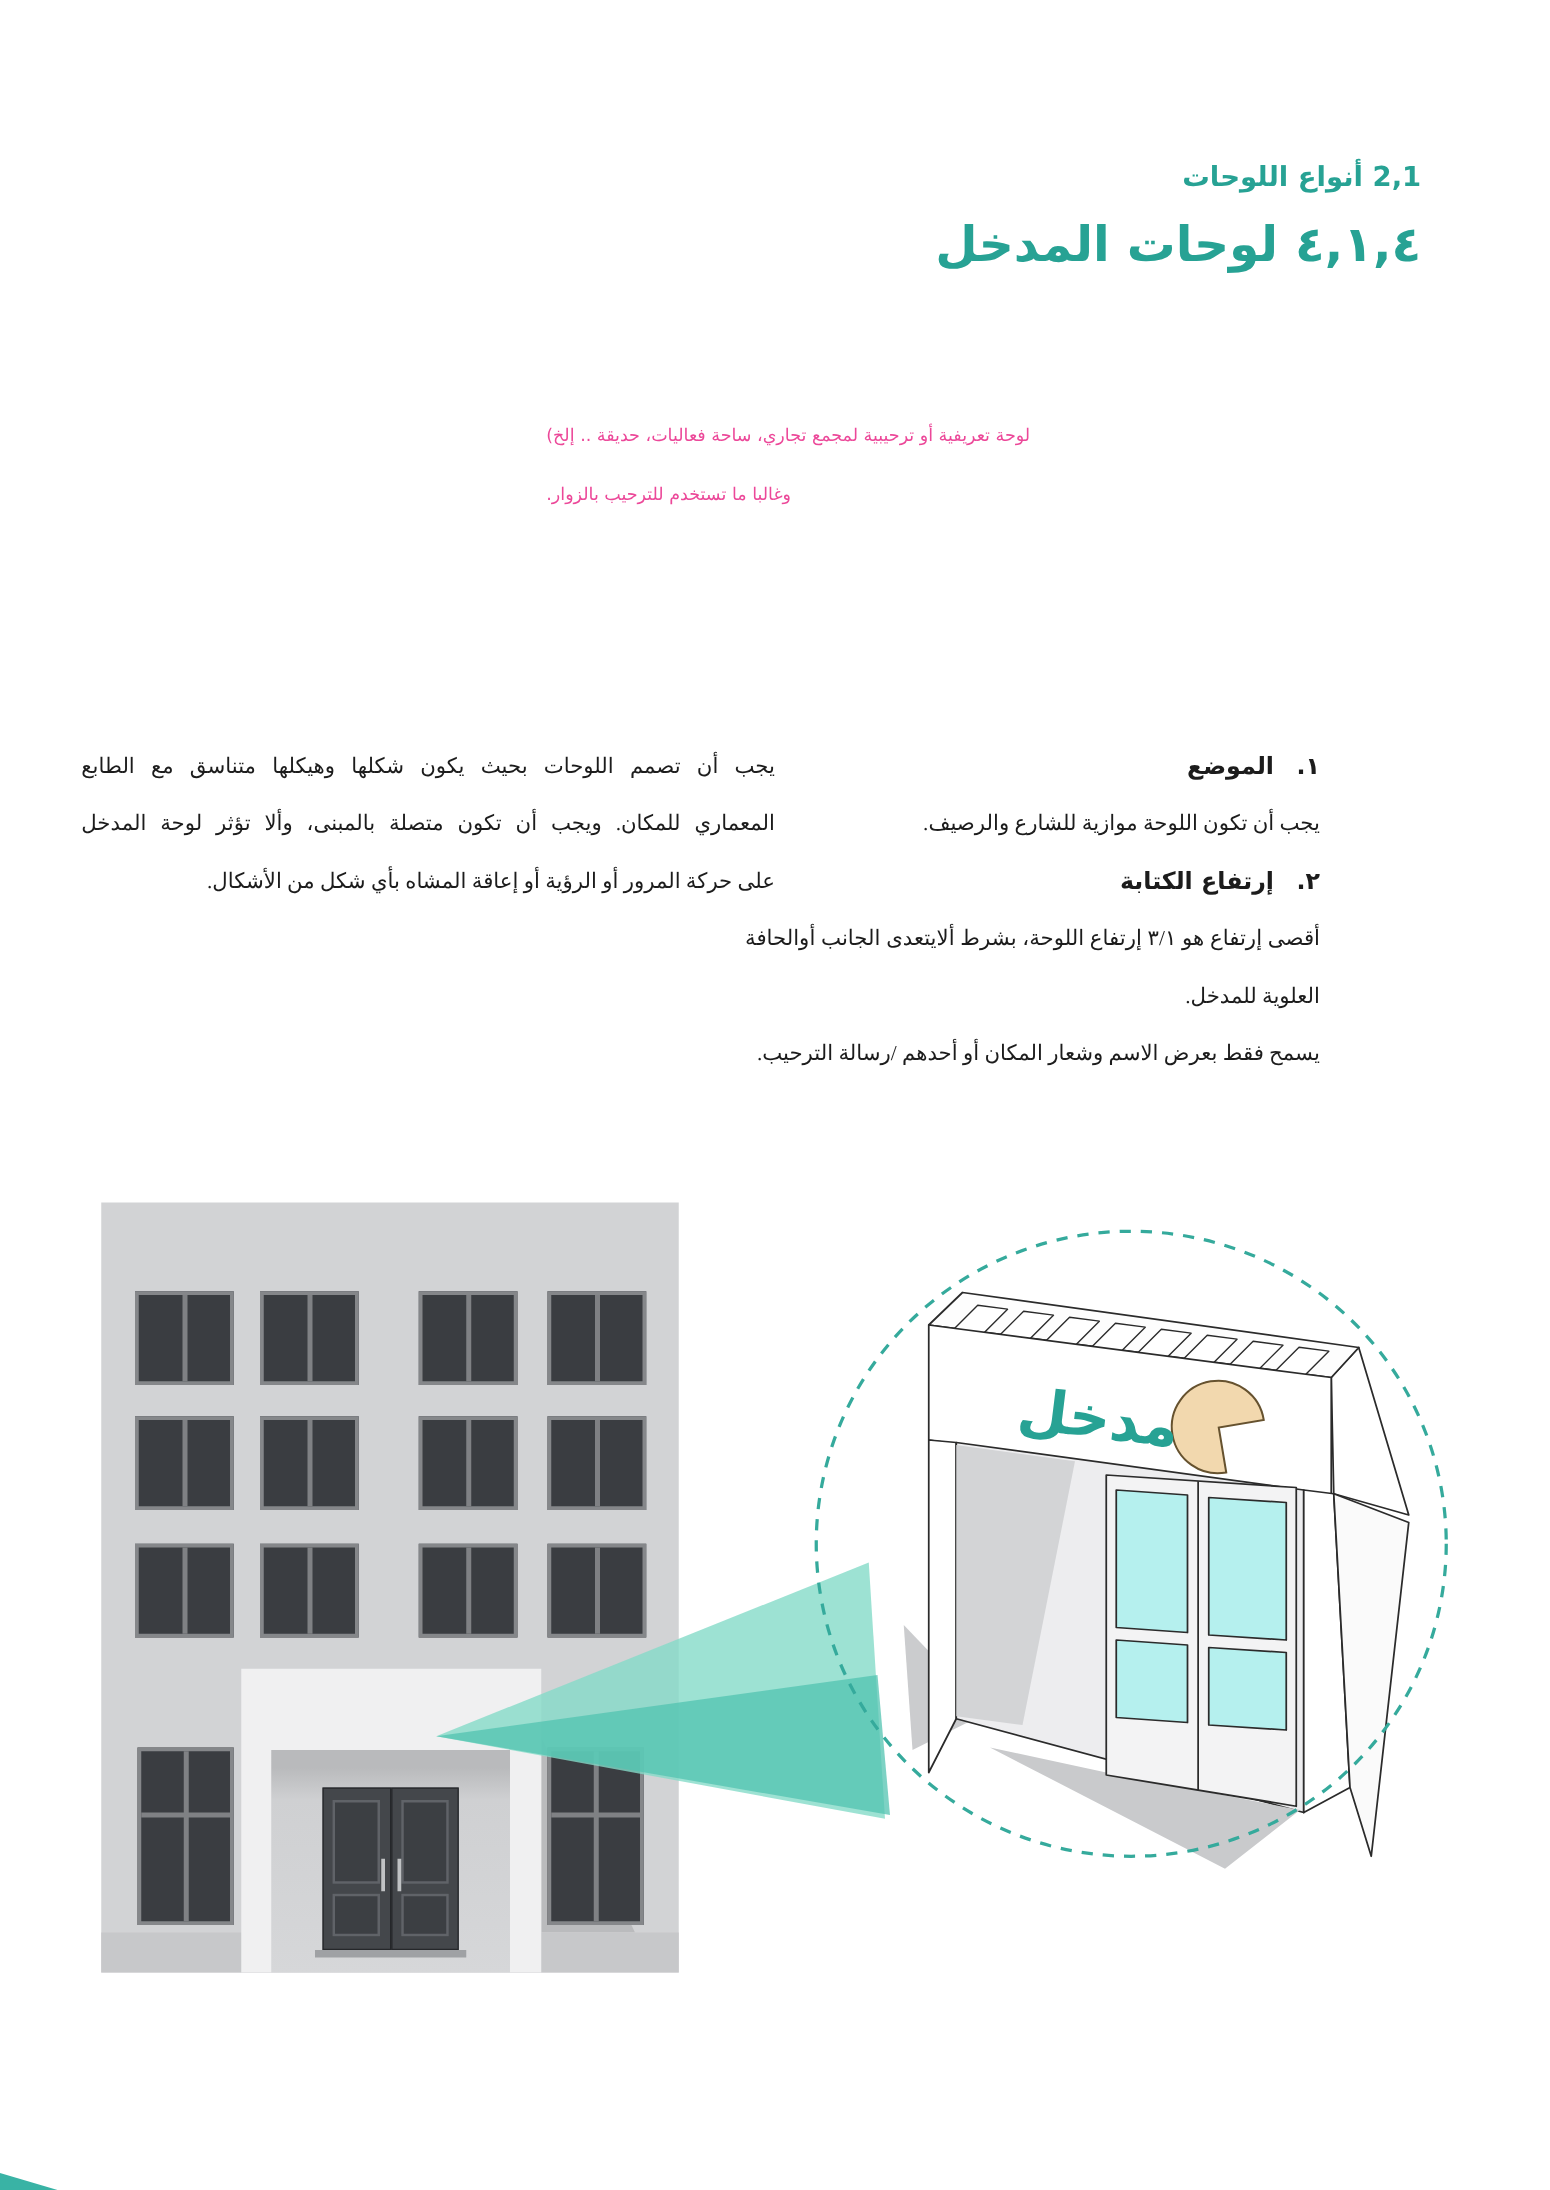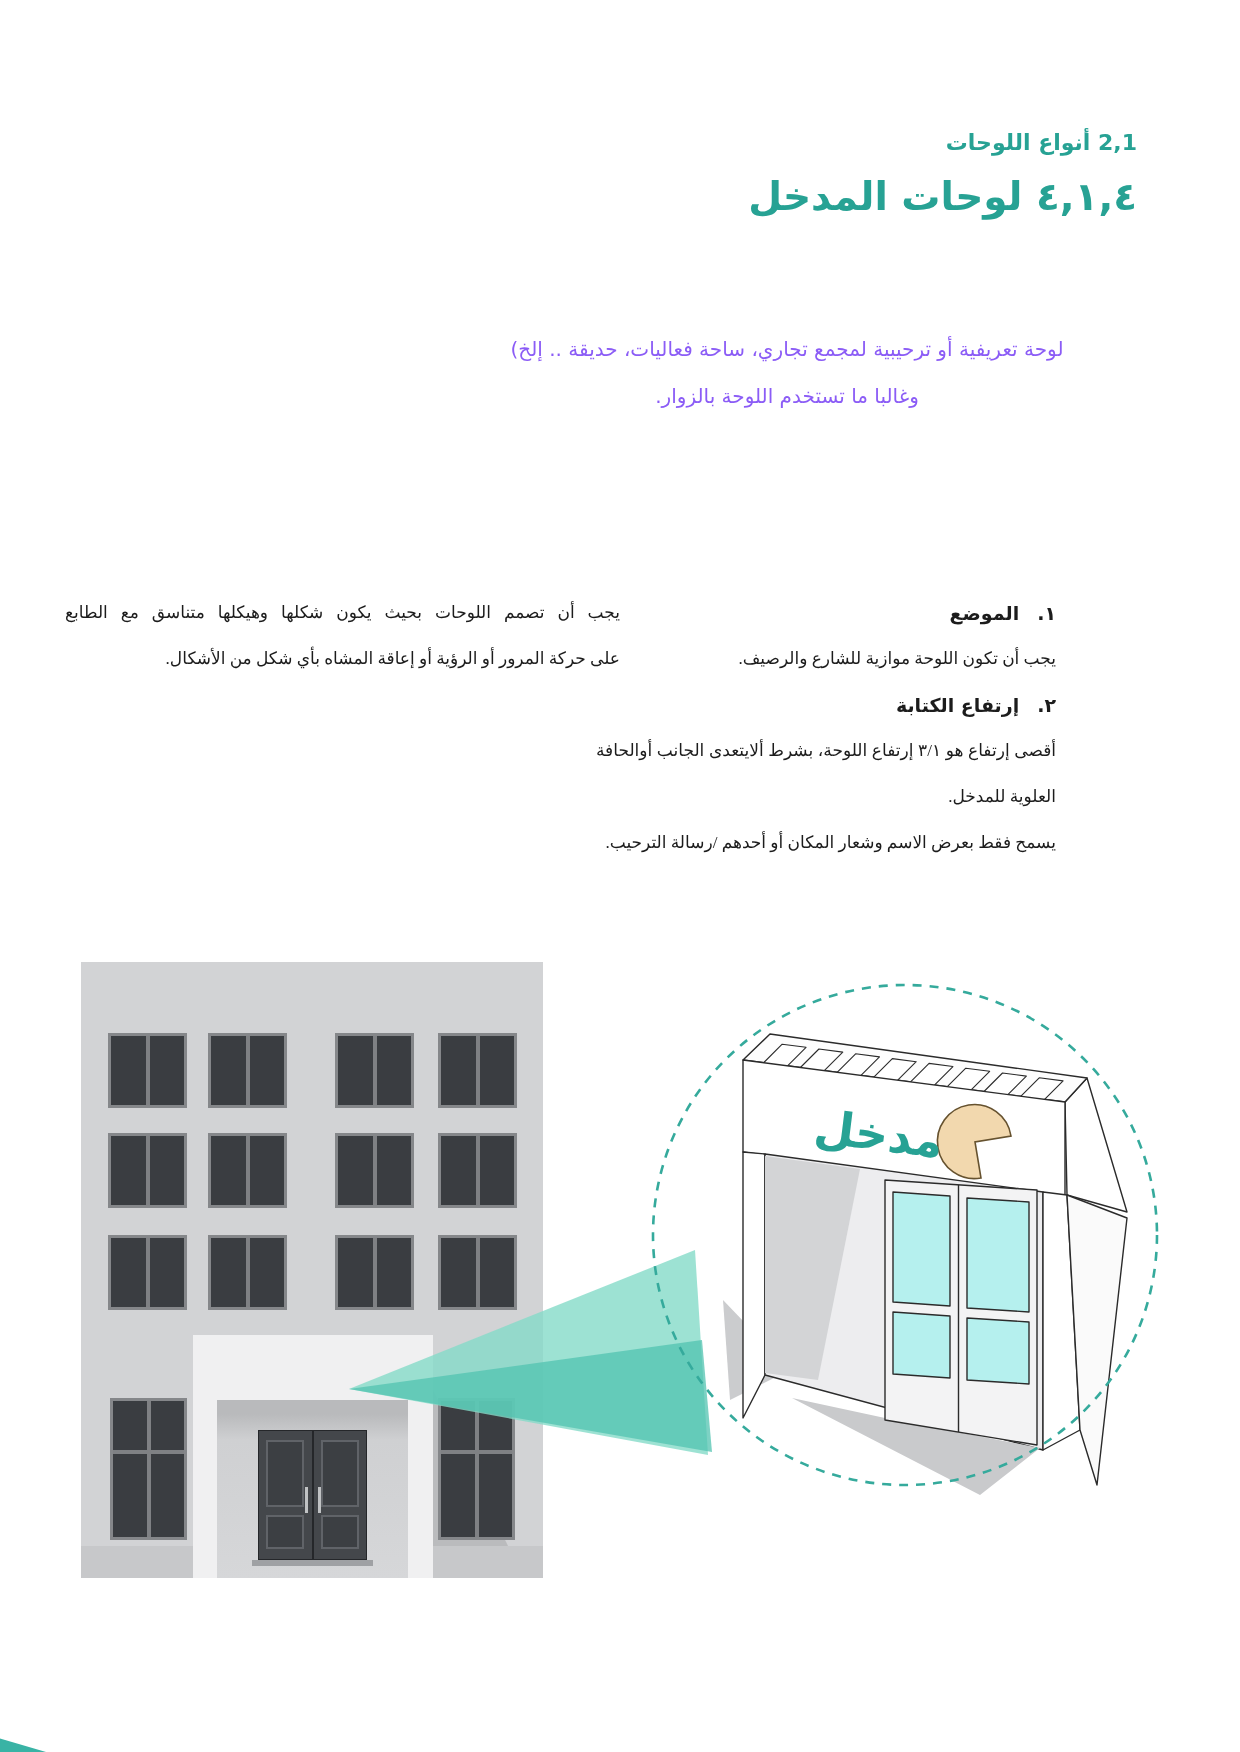--- a/index.html
+++ b/index.html
@@ -5,22 +5,22 @@
   html,body{margin:0;padding:0;}
   body{
     width:1240px;height:1752px;position:relative;background:#ffffff;
     font-family:"DejaVu Sans",sans-serif;overflow:hidden;
   }
   
   .hdr{position:absolute;right:103px;text-align:right;direction:rtl;color:#27a294;font-weight:bold;}
   .hdr-small{top:130px;font-size:22px;letter-spacing:0;}
   .hdr-big{top:174px;font-size:39px;}
   
-  .intro{position:absolute;top:326px;right:103px;width:700px;direction:rtl;text-align:center;
-         color:#8b5cf6;font-size:20px;line-height:47px;}
+  .intro{position:absolute;top:326px;right:103px;width:700px;direction:rtl;text-align:left;
+         color:#ec4899;font-size:14px;line-height:47px;}
   
   .col{position:absolute;top:590px;direction:rtl;color:#1c1c1c;font-size:17px;line-height:46px;}
   .col-right{right:184px;width:460px;}
   .col-left{left:65px;width:555px;}
   .rule-title{font-weight:bold;font-size:19px;text-align:right;}
   .rule-title .num{margin-left:18px;}
   .bline{text-align:right;font-family:Liberation Serif, serif;}
   .stretch{text-align:justify;text-align-last:justify;}
   
   .building{position:absolute;left:81px;top:962px;width:462px;height:616px;background:#d2d3d5;}
@@ -47,38 +47,39 @@
                  clip-path:polygon(0 15%,100% 100%,0 100%);}
 </style>
 </head>
 <body>
 
 <div class="hdr hdr-small">2,1  أنواع اللوحات</div>
 <div class="hdr hdr-big">٤,١,٤ لوحات المدخل</div>
 
 <div class="intro">
   <div>لوحة تعريفية أو ترحيبية لمجمع تجاري، ساحة فعاليات، حديقة .. إلخ)</div>
-  <div>وغالبا ما تستخدم اللوحة بالزوار.</div>
+  <div>وغالبا ما تستخدم للترحيب بالزوار.</div>
 </div>
 
 <div class="col col-right">
   <div class="rule-title">
     <span class="num">١.</span><span>الموضع</span>
   </div>
   <div class="bline">يجب أن تكون اللوحة موازية للشارع والرصيف.</div>
   <div class="rule-title">
     <span class="num">٢.</span><span>إرتفاع الكتابة</span>
   </div>
   <div class="bline stretch">أقصى إرتفاع هو ٣/١ إرتفاع اللوحة، بشرط ألايتعدى الجانب أوالحافة</div>
   <div class="bline">العلوية للمدخل.</div>
   <div class="bline">يسمح فقط بعرض الاسم وشعار المكان أو أحدهم /رسالة الترحيب.</div>
 </div>
 
 <div class="col col-left">
   <div class="bline stretch">يجب أن تصمم اللوحات بحيث يكون شكلها وهيكلها متناسق مع الطابع</div>
+  <div class="bline stretch">المعماري للمكان. ويجب أن تكون متصلة بالمبنى، وألا تؤثر لوحة المدخل</div>
   <div class="bline">على حركة المرور أو الرؤية أو إعاقة المشاه بأي شكل من الأشكال.</div>
 </div>
 
 <div class="building">
   <div class="ground"></div>
   <div class="portal">
     <div class="recess"></div>
     <div class="doors">
       <div class="leaf">
         <div class="panel top"></div>

